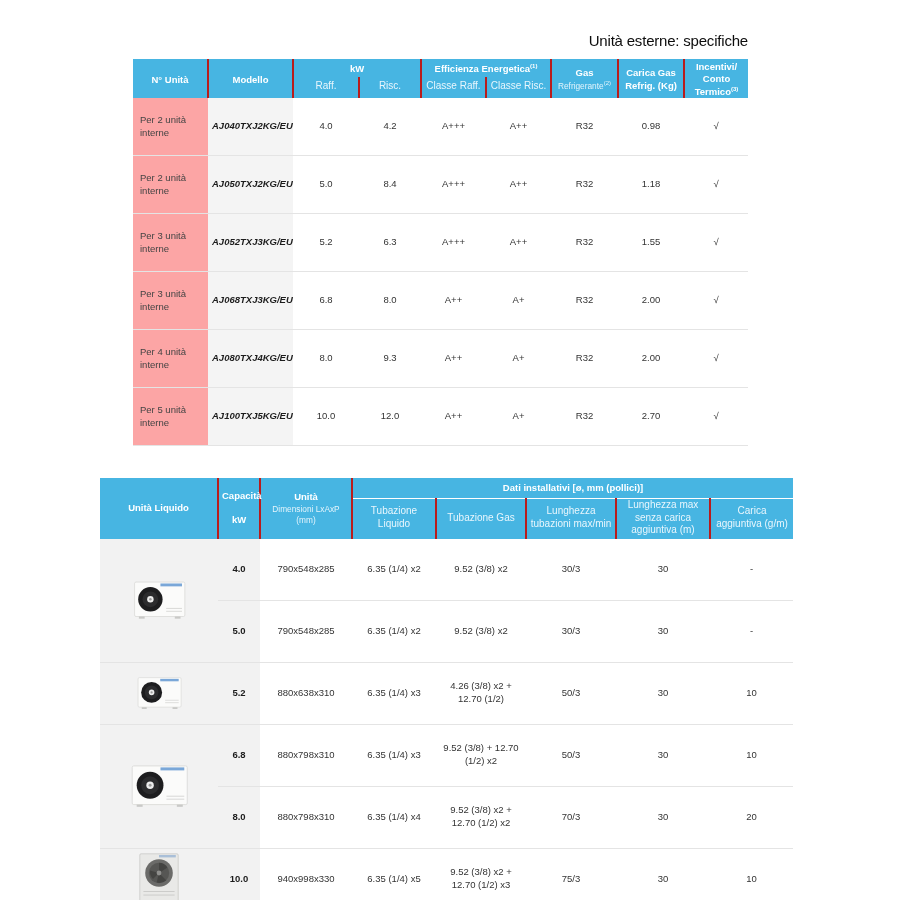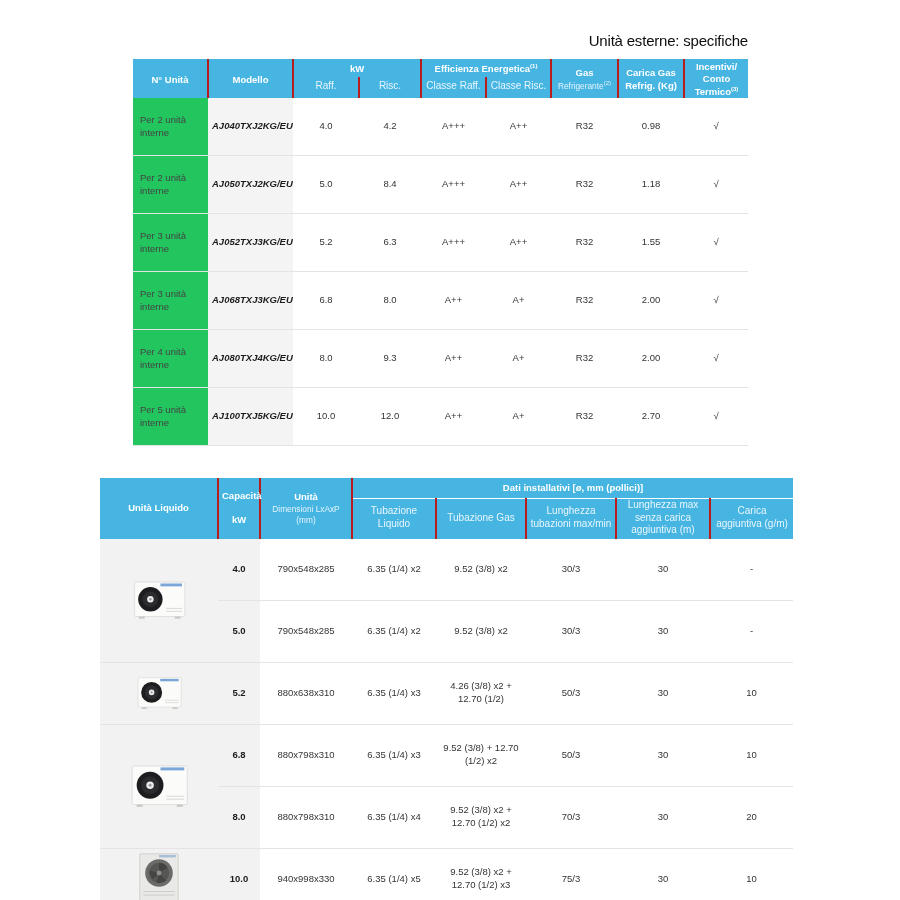--- a/index.html
+++ b/index.html
@@ -30,21 +30,21 @@
   sup.fnote { font-size:6px; vertical-align:super; line-height:0; }
 
   
   td {
     font-size:9.5px; color:#333; text-align:center; vertical-align:middle;
     padding:2px 4px; border-bottom:1px solid #e4e4e4; line-height:1.35;
     background:#ffffff;
   }
   
   .t1 td { height:53px; }
-  .t1 td.c-units  { background:#22c55e; text-align:left; padding-left:7px; color:#444; }
+  .t1 td.c-units  { background:#fca5a5; text-align:left; padding-left:7px; color:#444; }
   .t1 td.c-model  { background:#f4f4f4; font-weight:bold; color:#1c1c1c;font-style:italic; }
   .t1 tr.h1 th { height:15px; padding-bottom:0; }
   .t1 th.two-line { line-height:1.3; }
 
   
   .t2 td { height:57px; }
   .t2 td.c-img { background:#f2f2f2; border-bottom:1px solid #e4e4e4; padding:0; }
   .t2 td.c-cap { background:#f2f2f2; font-weight:bold; color:#1c1c1c; }
   .t2 tr.h1 th { height:16px; }
 

